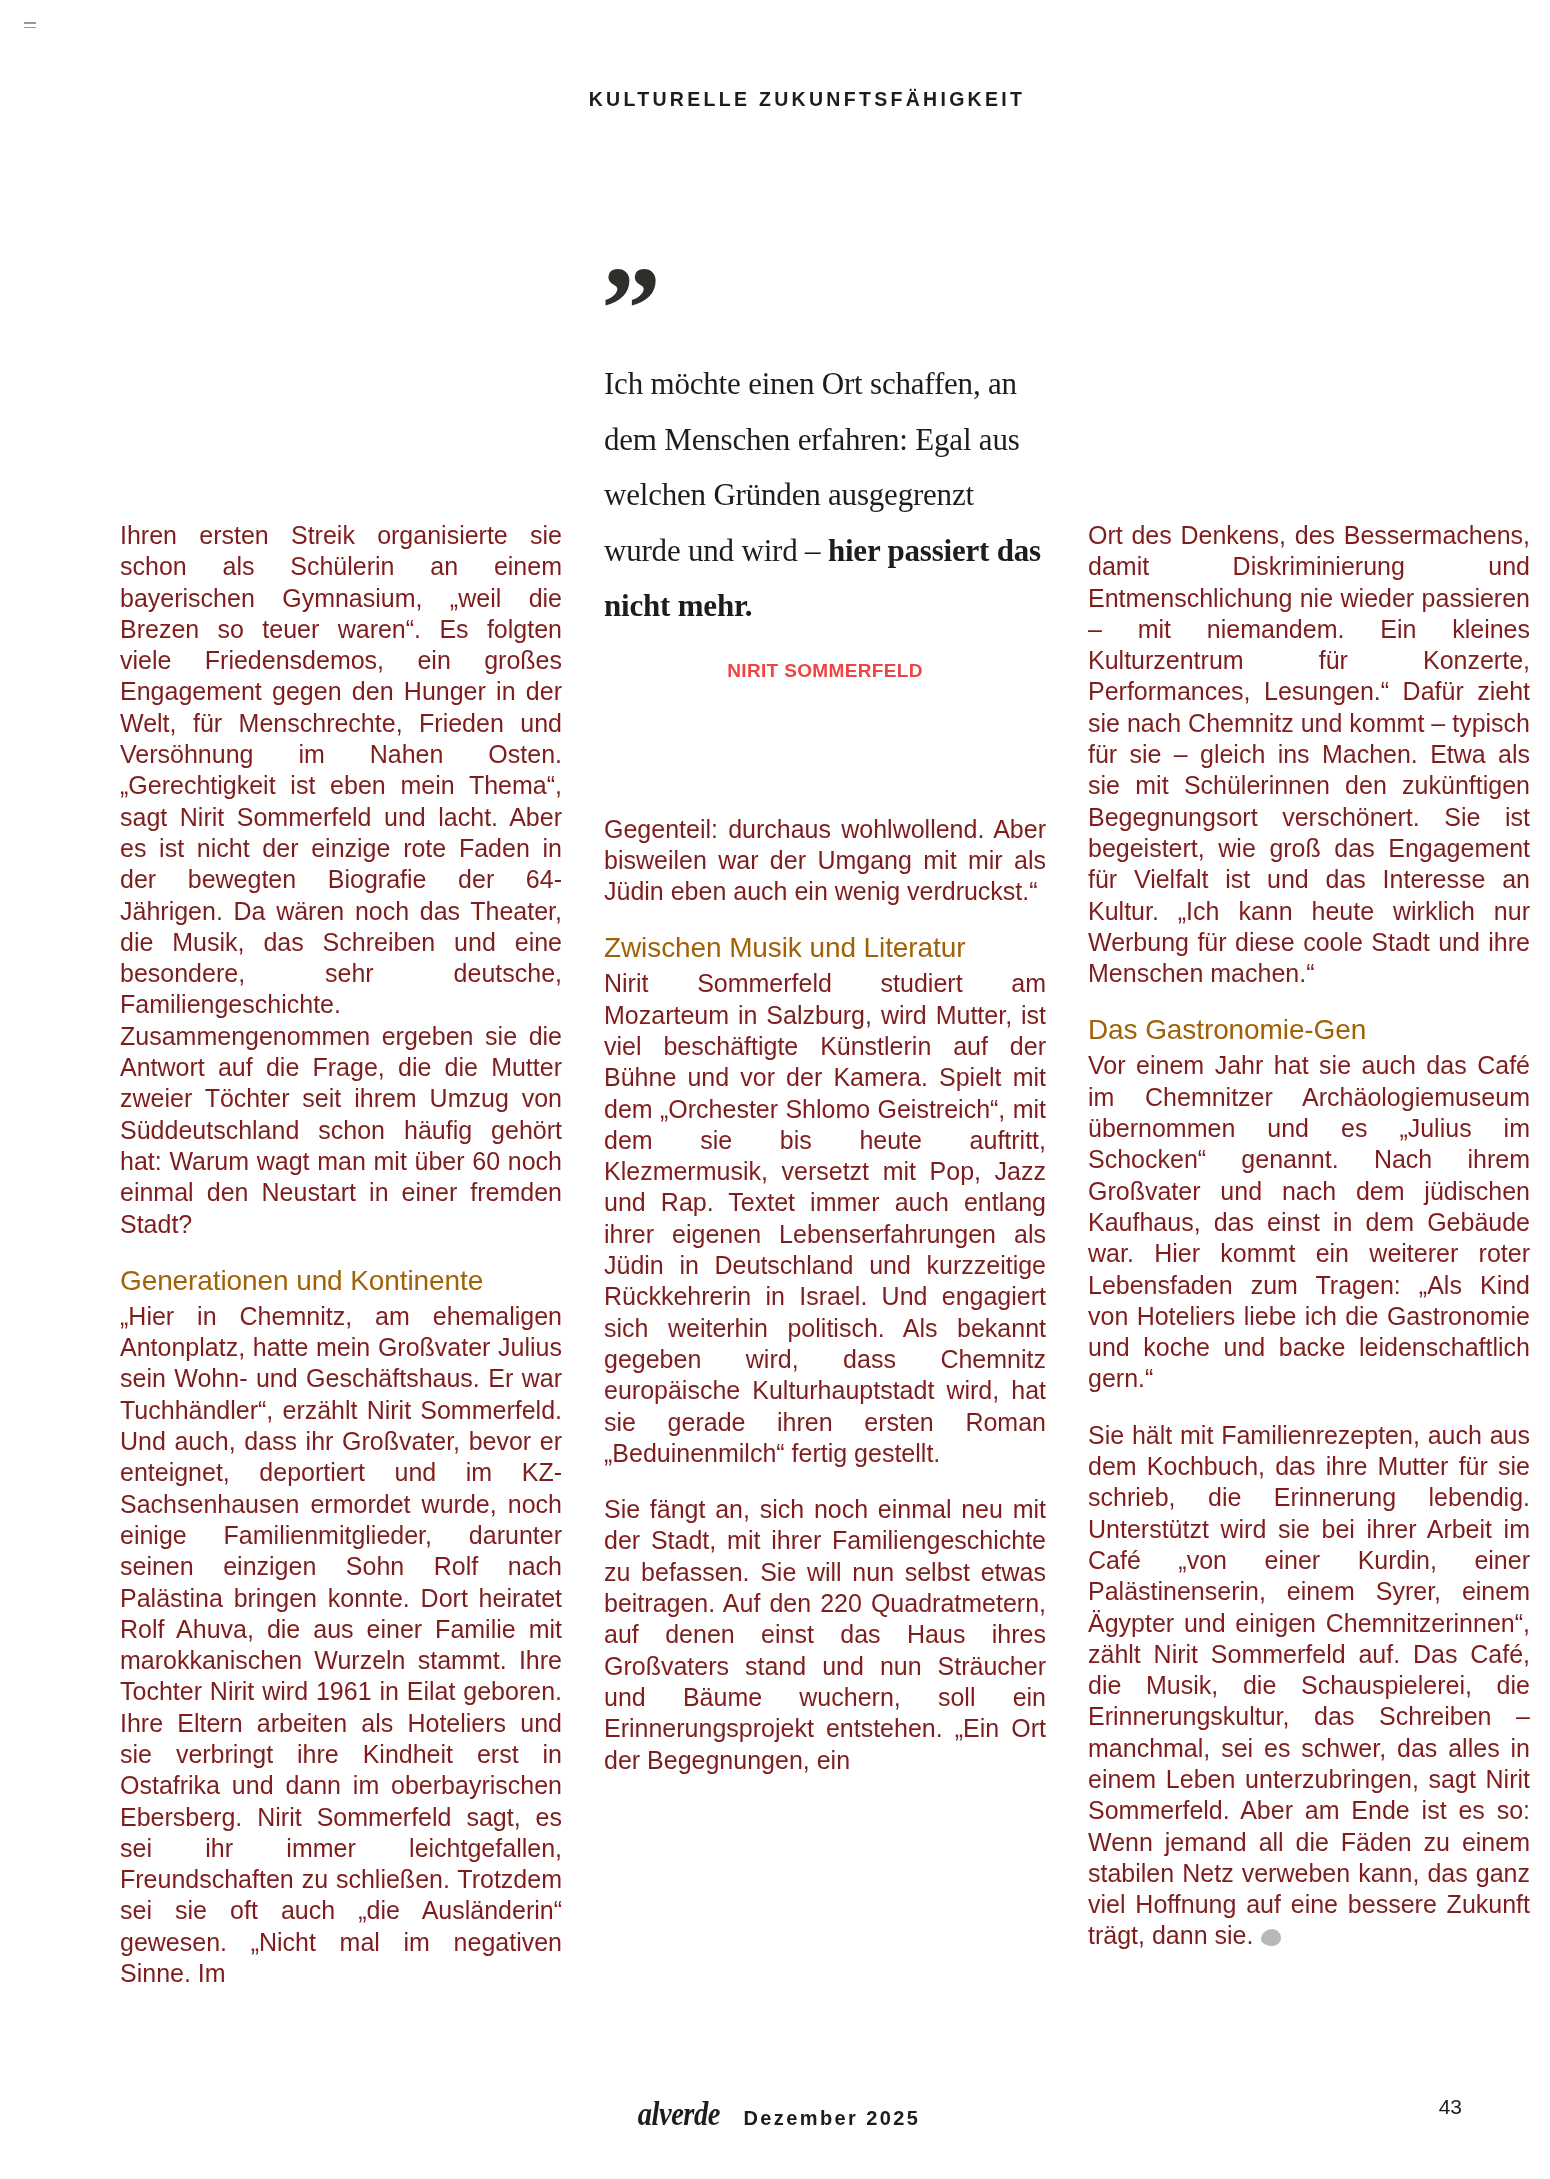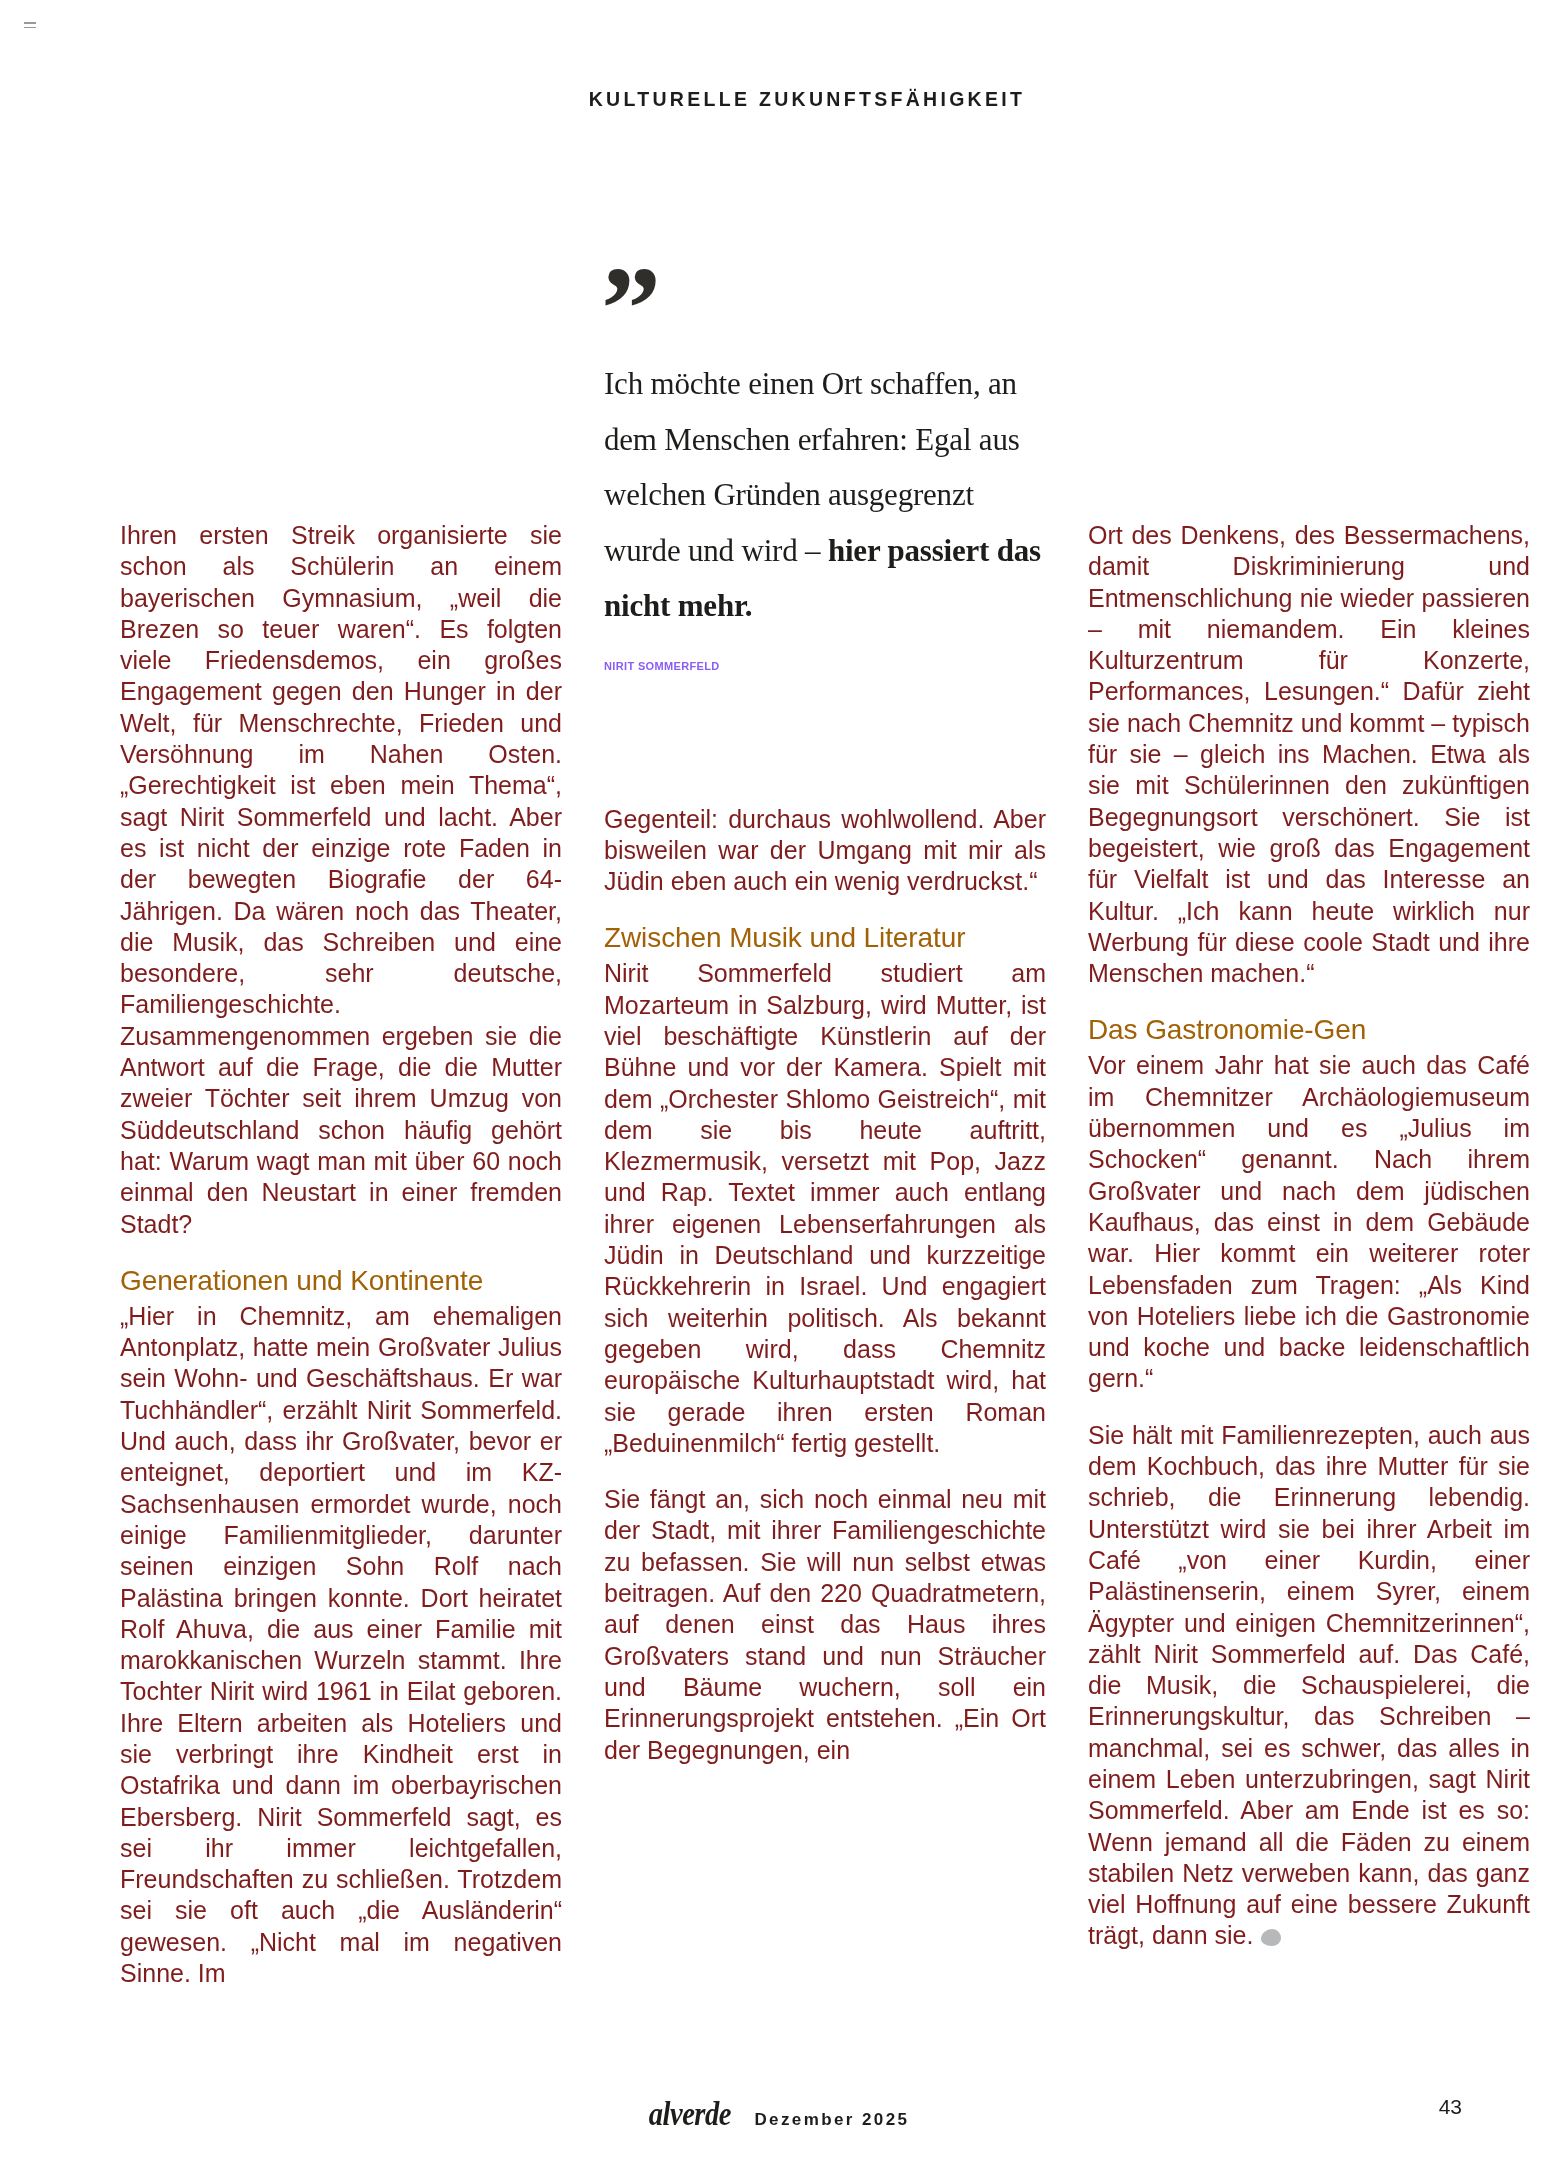--- a/index.html
+++ b/index.html
@@ -117,23 +117,24 @@
     line-height: 55.5px;
     color: #1d1d1b;
     margin: 0;
     letter-spacing: -0.2px;
   }
   .quote-text b { font-weight: bold; }
   .quote-attrib {
     margin: 26px 0 0 0;
     font-family: "Liberation Sans", sans-serif;
     font-weight: bold;
-    font-size: 11px;
+    font-size: 19px;
     letter-spacing: 0.35px;
-    color: #8b5cf6;
+    color: #ef4444;
+    text-align: center;
   }
   .col-2-body { margin-top: 132px; }
 
   
   .end-mark {
     display: inline-block;
     width: 20px;
     height: 17px;
     background: #b7b8ba;
     border-radius: 58% 42% 46% 54% / 60% 54% 46% 40%;
@@ -164,21 +165,21 @@
     font-size: 34px;
     letter-spacing: -0.6px;
     color: #1d1d1b;
     transform: scaleX(0.84);
     display: inline-block;
     transform-origin: center;
   }
   .issue {
     font-family: "Liberation Sans", sans-serif;
     font-weight: bold;
-    font-size: 17px;
+    font-size: 20px;
     letter-spacing: 2.4px;
     color: #1d1d1b;
     margin-left: 16px;
   }
   .folio {
     position: absolute;
     right: 88px;
     top: 66px;
     font-family: "Liberation Sans", sans-serif;
     font-size: 21px;

